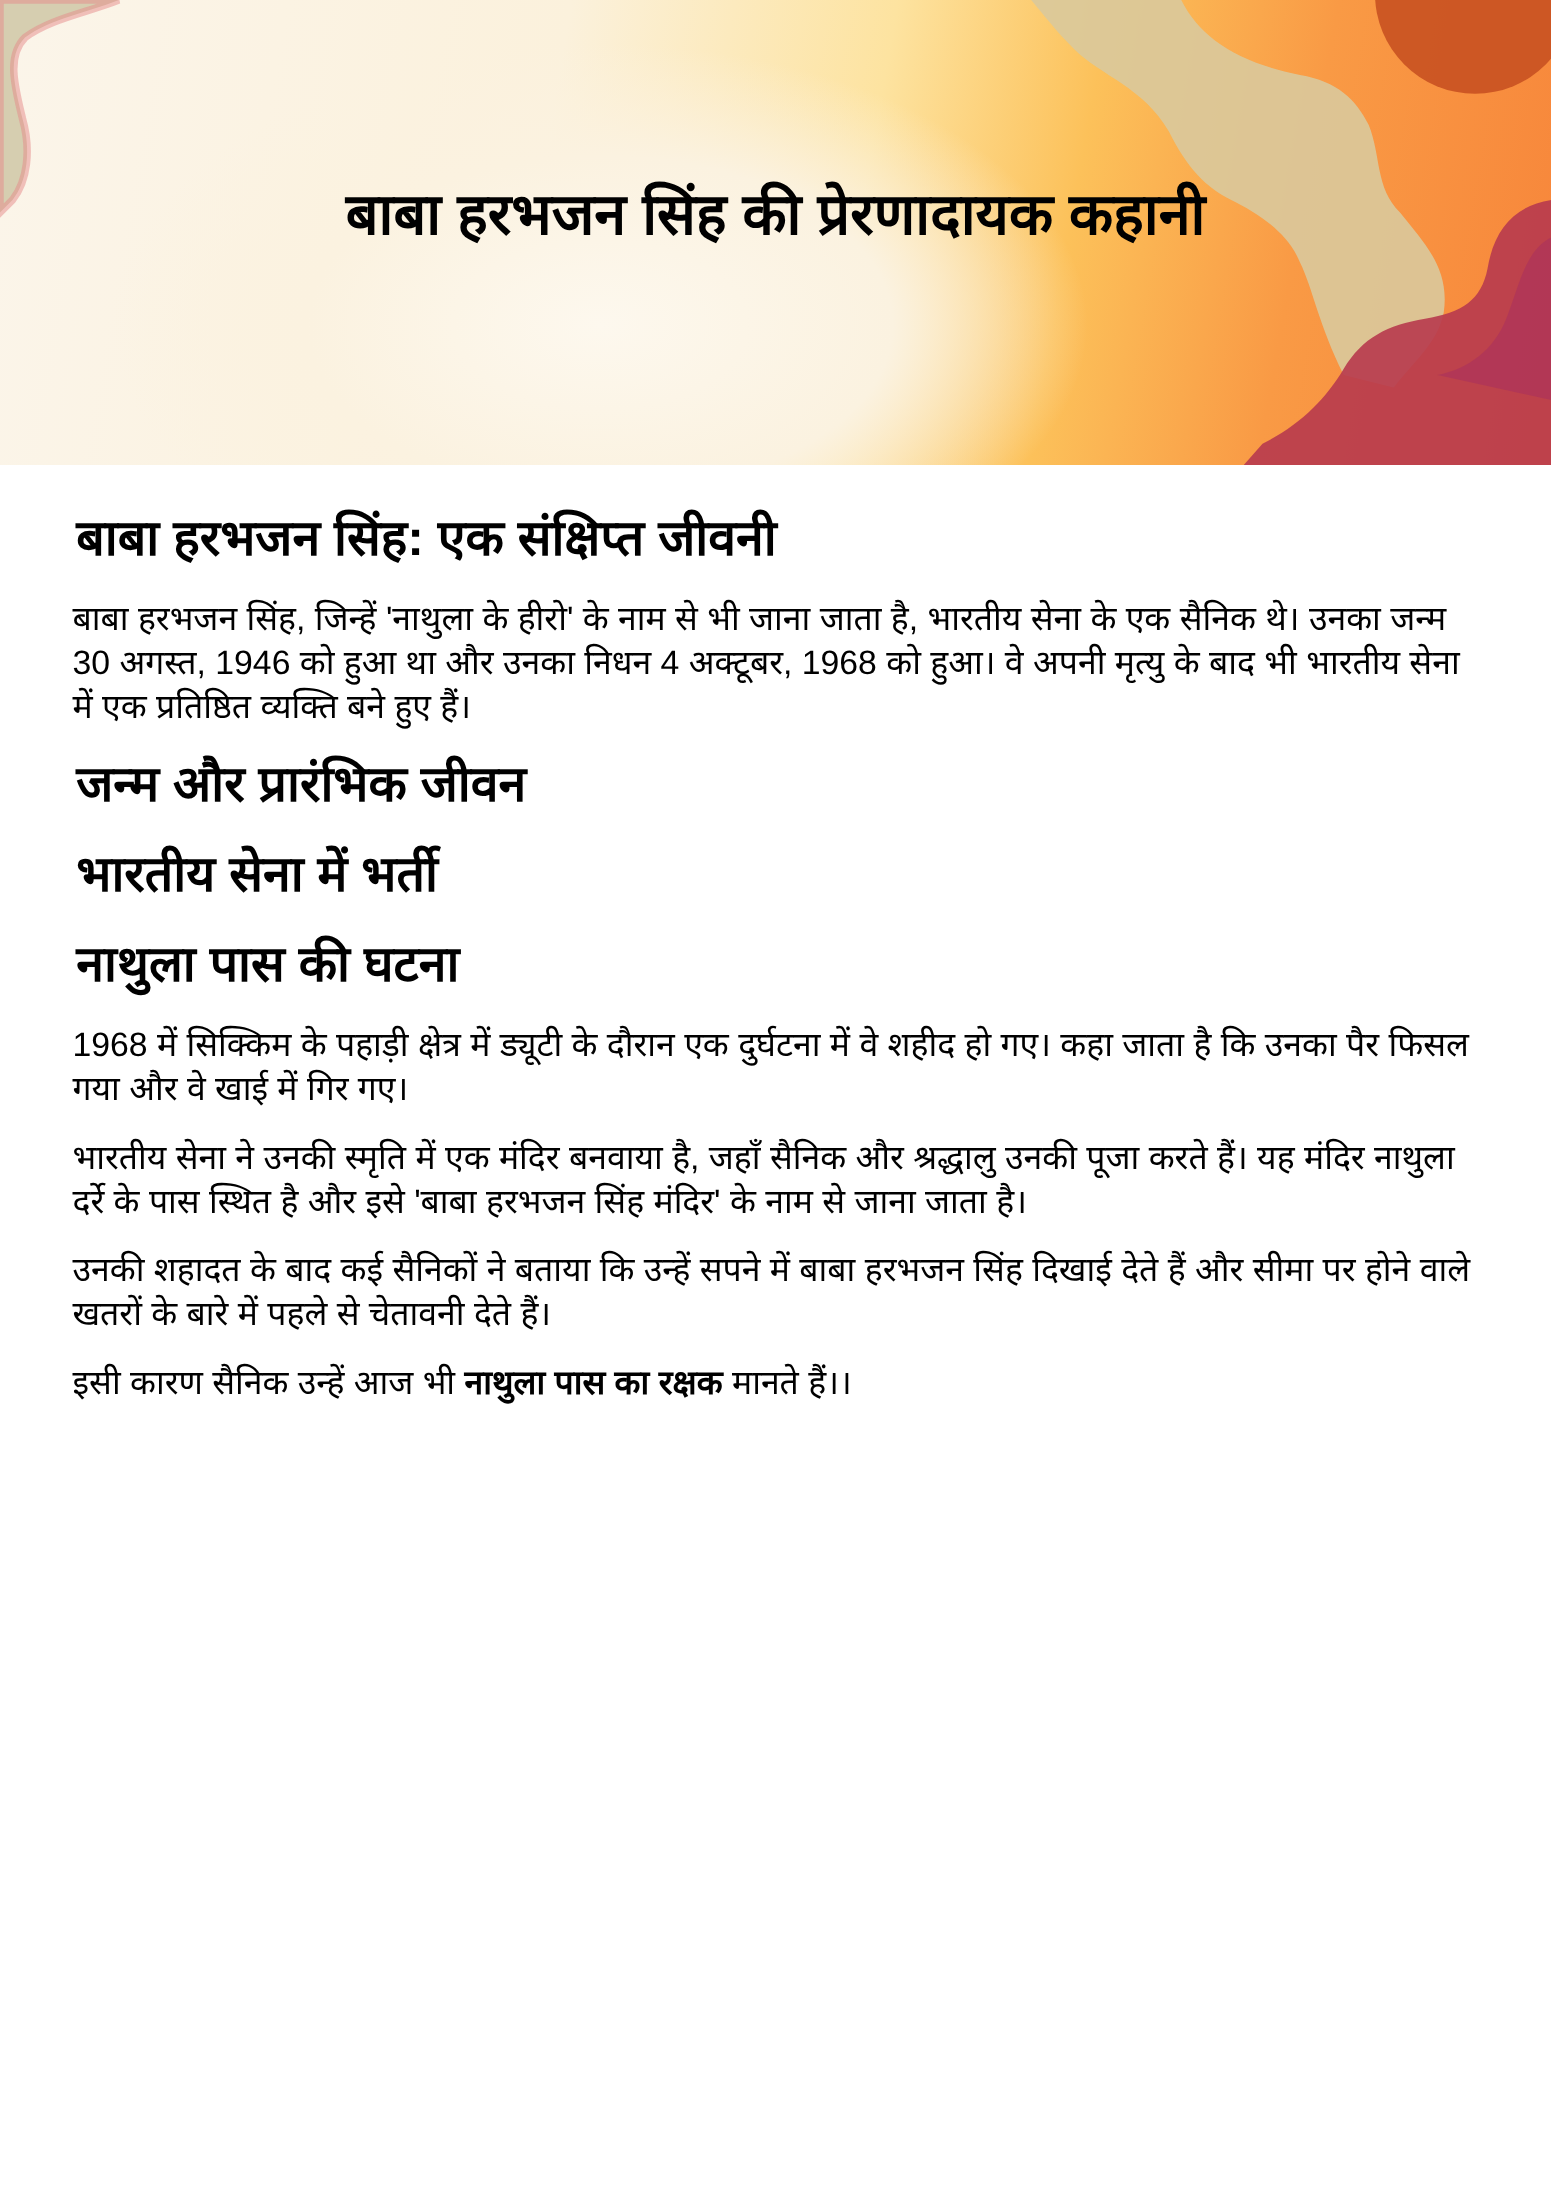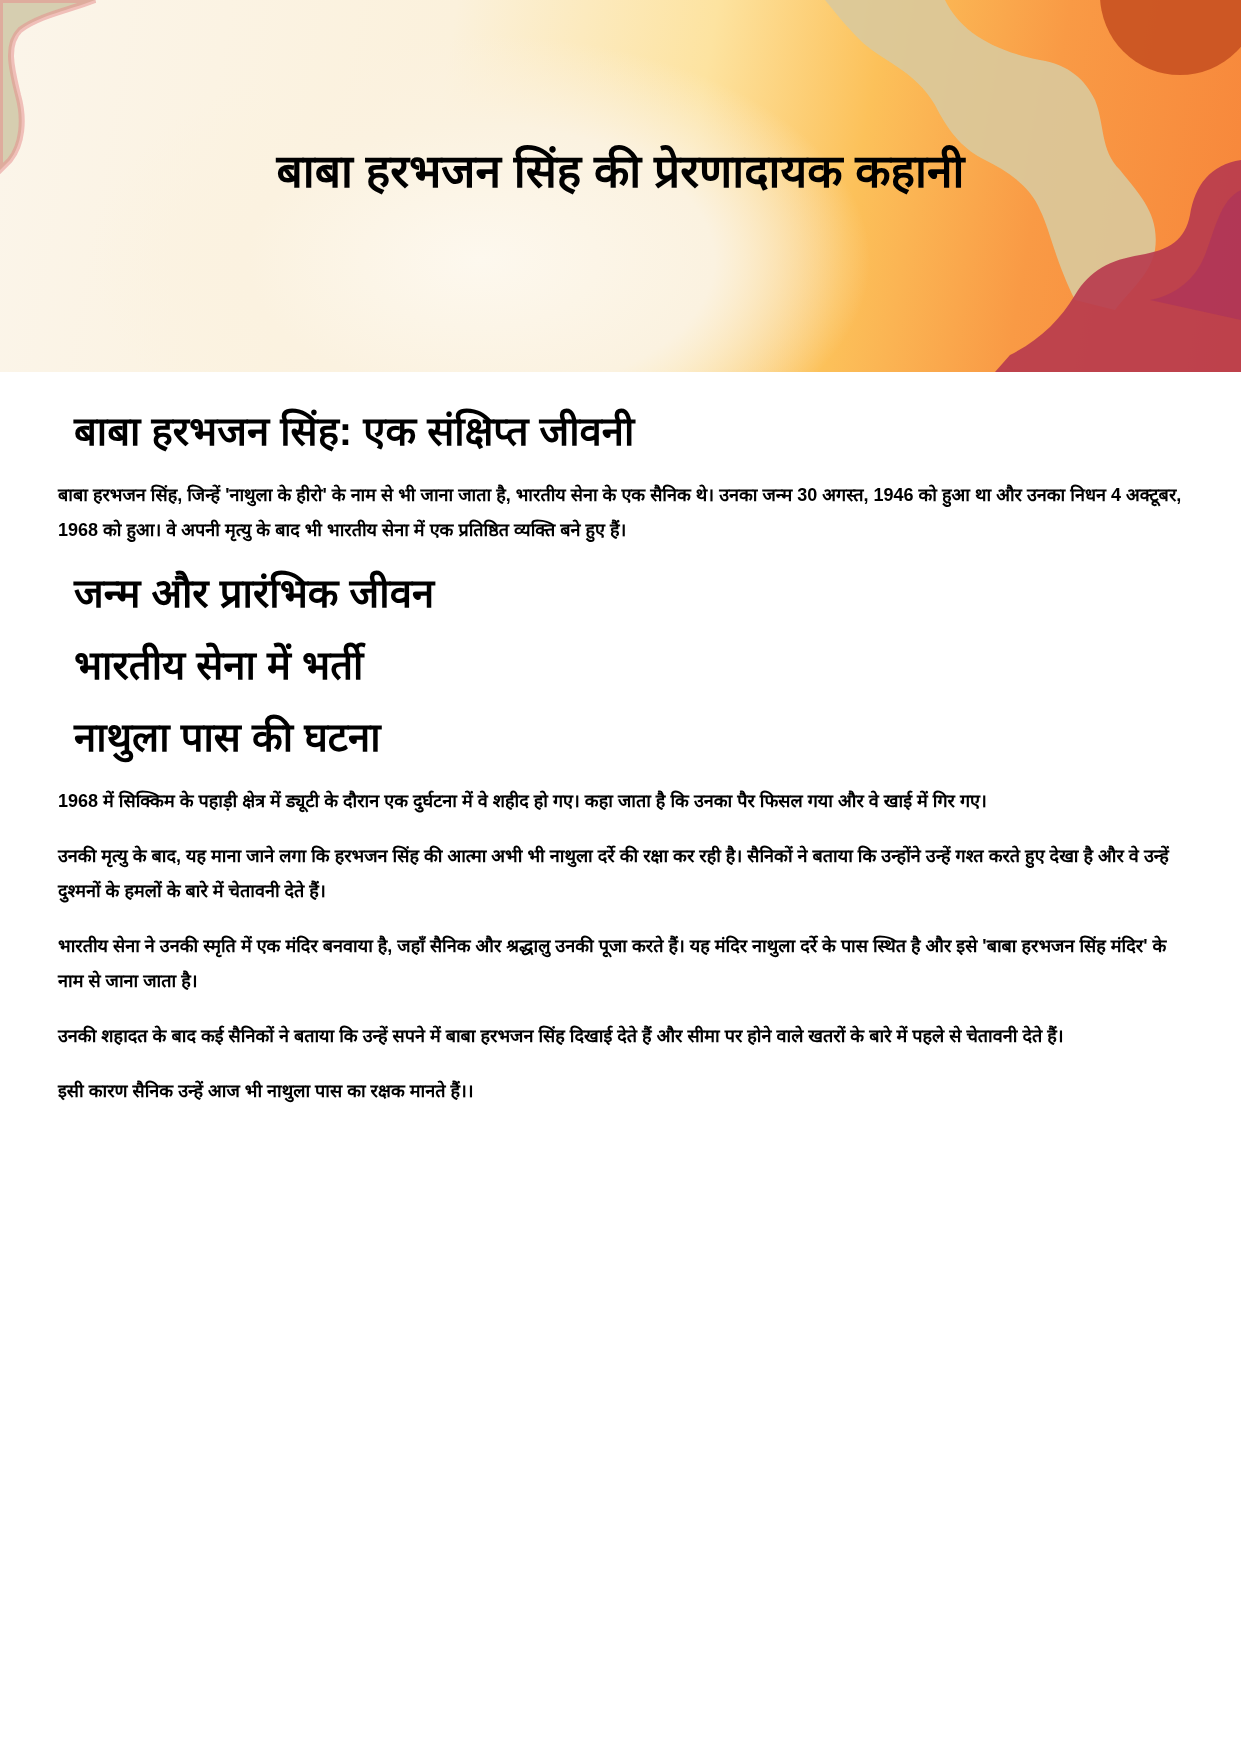--- a/index.html
+++ b/index.html
@@ -34,28 +34,27 @@
   }
   .content {
     position: absolute;
     left: 58px;
     top: 406px;
     width: 1125px;
   }
   h2 {
     font-size: 40px;
     font-weight: bold;
-    margin: 0 0 22px 16px;
+    margin: 0 0 22px 3px;
     line-height: 1.25;
   }
   p {
-    font-size: 18px;
+    font-size: 27px;
     line-height: 35px;
     margin: 4px 0 20px 0;
-    font-weight: bold;
   }
   .sec { margin-bottom: 12px; }
 </style>
 </head>
 <body>
 
 <div class="banner">
   <svg width="1241" height="372" viewBox="0 0 1241 372">
     <defs>
       <filter id="grain" x="0" y="0" width="100%" height="100%">
@@ -92,21 +91,20 @@
     <h2>जन्म और प्रारंभिक जीवन</h2>
   </section>
 
   <section class="sec">
     <h2>भारतीय सेना में भर्ती</h2>
   </section>
 
   <section class="sec">
     <h2>नाथुला पास की घटना</h2>
     <p><span>1968 में सिक्किम के पहाड़ी क्षेत्र में ड्यूटी के दौरान एक दुर्घटना में वे शहीद हो गए। कहा जाता है कि उनका पैर फिसल गया और वे खाई में गिर गए।</span></p>
-    <p><span>उनकी मृत्यु के बाद, यह माना जाने लगा कि हरभजन सिंह की आत्मा अभी भी नाथुला दर्रे की रक्षा कर रही है। सैनिकों ने बताया कि उन्होंने उन्हें गश्त करते हुए देखा है और वे उन्हें दुश्मनों के हमलों के बारे में चेतावनी देते हैं।</span></p>
     <p><span>भारतीय सेना ने उनकी स्मृति में एक मंदिर बनवाया है, जहाँ सैनिक और श्रद्धालु उनकी पूजा करते हैं। यह मंदिर नाथुला दर्रे के पास स्थित है और इसे 'बाबा हरभजन सिंह मंदिर' के नाम से जाना जाता है।</span></p>
   </section>
 
   <section class="sec">
     <p><span>उनकी शहादत के बाद कई सैनिकों ने बताया कि उन्हें सपने में बाबा हरभजन सिंह दिखाई देते हैं और सीमा पर होने वाले खतरों के बारे में पहले से चेतावनी देते हैं।</span></p>
     <p><span>इसी कारण सैनिक उन्हें आज भी </span><b>नाथुला पास का रक्षक</b><span> मानते हैं।।</span></p>
   </section>
 </div>
 
 </body></html>

